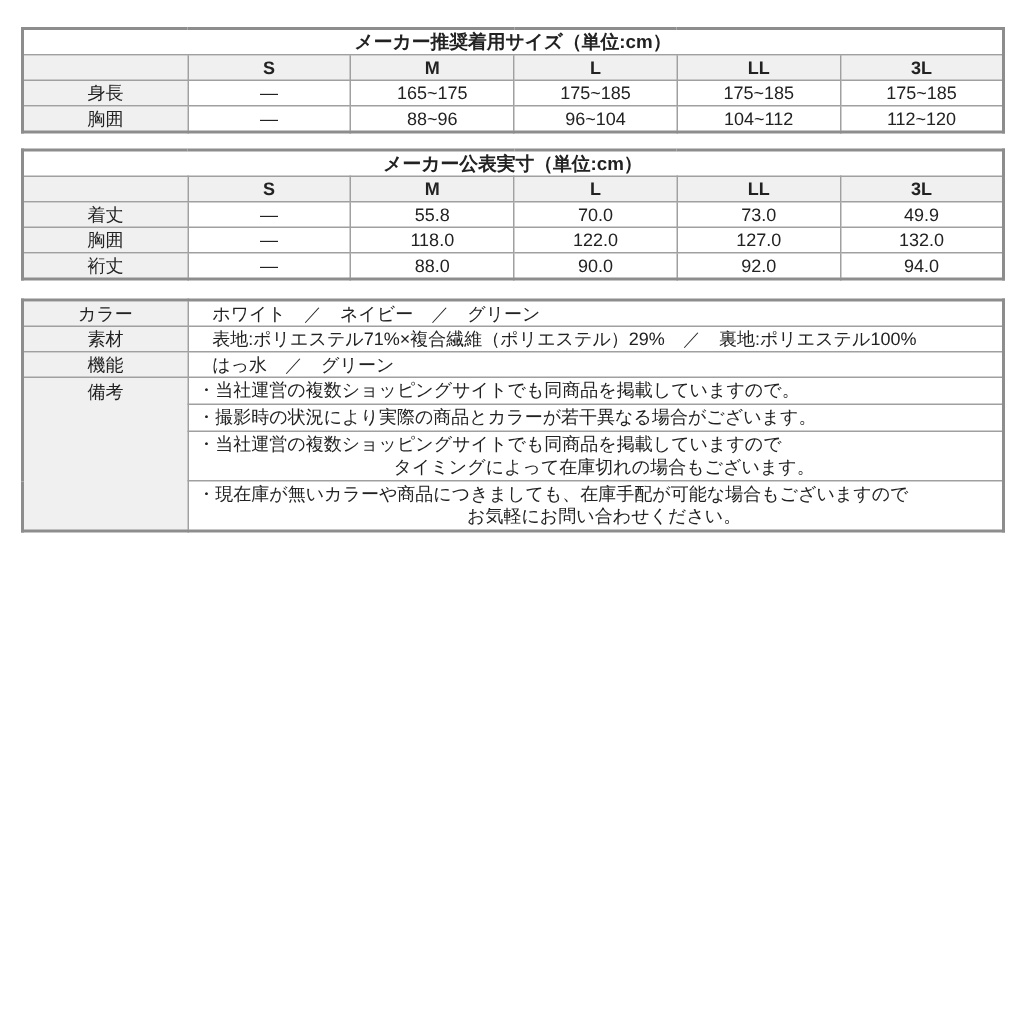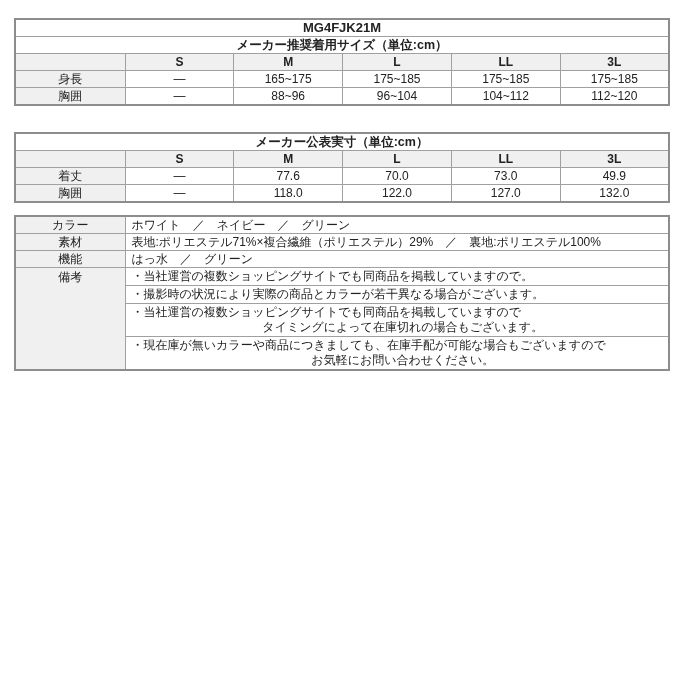--- a/index.html
+++ b/index.html
@@ -9,40 +9,40 @@
     color:#222222;
   }
   .page{padding:18px 0 0 14px;}
   table{
     border-collapse:collapse;
     table-layout:fixed;
     width:656px;
     border:2px solid #8d8d8d;
     background:#ffffff;
   }
-  .tbl2{margin-top:26px;}
+  .tbl2{margin-top:10px;}
   .tbl3{margin-top:12px;}
   col.c-label{width:110px;}
   td{
     border:1px solid #a0a0a0;
     height:16px;
     padding:0;
     font-size:12px;
     line-height:16px;
     text-align:center;
     white-space:nowrap;
     overflow:hidden;
   }
   td.title{font-weight:bold;font-size:13px;background:#ffffff;}
   td.subtitle{font-weight:bold;font-size:12.5px;background:#ffffff;}
   td.hd{font-weight:bold;background:#f0f0f0;}
   td.lbl{font-weight:normal;background:#f0f0f0;}
   td.val{
     text-align:left;
-    padding:0 6px;
+    padding:0 16px;
     overflow:visible;
   }
   td.note{padding:1px 6px;height:auto;}
   td.note div{line-height:15px;}
   td.note div.cont{padding-left:12px;text-align:center;}
   td.notes-lbl{vertical-align:top;padding-top:1px;}
 </style>
 </head>
 <body>
 
@@ -51,23 +51,20 @@
   <table class="tbl1">
     <colgroup>
         <col class="c-label">
         <col>
         <col>
         <col>
         <col>
         <col>
       </colgroup>
     <tbody>
-        <tr>
-      <td class="title" colspan="6">MG4FJK21M</td>
-    </tr>
     <tr>
       <td class="subtitle" colspan="6">メーカー推奨着用サイズ（単位:cm）</td>
     </tr>
     <tr>
       <td class="hd"></td>
       <td class="hd">S</td>
       <td class="hd">M</td>
       <td class="hd">L</td>
       <td class="hd">LL</td>
       <td class="hd">3L</td>
@@ -108,32 +105,40 @@
       <td class="hd"></td>
       <td class="hd">S</td>
       <td class="hd">M</td>
       <td class="hd">L</td>
       <td class="hd">LL</td>
       <td class="hd">3L</td>
     </tr>
     <tr>
       <td class="lbl">着丈</td>
       <td>—</td>
-      <td>77.6</td>
+      <td>55.8</td>
       <td>70.0</td>
       <td>73.0</td>
       <td>49.9</td>
     </tr>
     <tr>
       <td class="lbl">胸囲</td>
       <td>—</td>
       <td>118.0</td>
       <td>122.0</td>
       <td>127.0</td>
       <td>132.0</td>
+    </tr>
+    <tr>
+      <td class="lbl">裄丈</td>
+      <td>—</td>
+      <td>88.0</td>
+      <td>90.0</td>
+      <td>92.0</td>
+      <td>94.0</td>
     </tr>
   </tbody>
     </table>
 
   <table class="tbl3">
     <colgroup>
         <col class="c-label">
         <col>
       </colgroup>
     <tbody>

